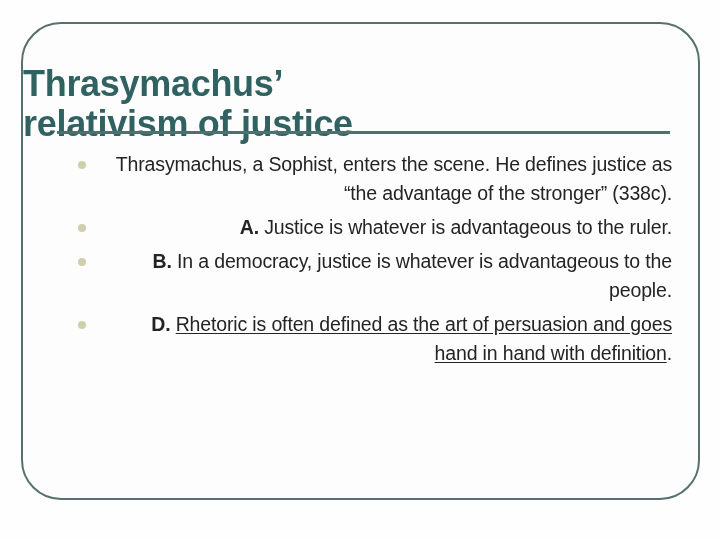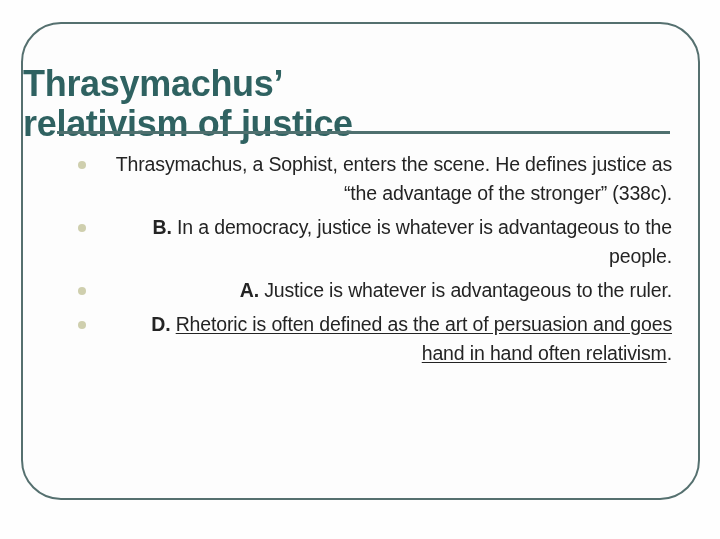--- a/index.html
+++ b/index.html
@@ -123,37 +123,37 @@
       <li class="bullet-item">
         <span class="bullet-marker"></span>
         <span class="bullet-text">
           <span class="lead-label"></span><span>Thrasymachus, a Sophist, enters the scene. He defines justice as “the advantage of the stronger” (338c).</span>
         </span>
       </li>
 
       <li class="bullet-item">
         <span class="bullet-marker"></span>
         <span class="bullet-text">
-          <span class="lead-label">B.</span>
-          <span>In a democracy, justice is whatever is advantageous to the people.</span>
+          <span class="lead-label">A.</span>
+          <span>Justice is whatever is advantageous to the ruler.</span>
         </span>
       </li>
 
       <li class="bullet-item">
         <span class="bullet-marker"></span>
         <span class="bullet-text">
-          <span class="lead-label">A.</span>
-          <span>Justice is whatever is advantageous to the ruler.</span>
+          <span class="lead-label">B.</span>
+          <span>In a democracy, justice is whatever is advantageous to the people.</span>
         </span>
       </li>
 
 
       <li class="bullet-item">
         <span class="bullet-marker"></span>
         <span class="bullet-text">
           <span class="lead-label">D.</span>
-          <span class="underlined">Rhetoric is often defined as the art of persuasion and goes hand in hand often relativism</span><span>.</span>
+          <span class="underlined">Rhetoric is often defined as the art of persuasion and goes hand in hand with definition</span><span>.</span>
         </span>
       </li>
     </ul>
 
   </div>
 </div>
 
 </body></html>

